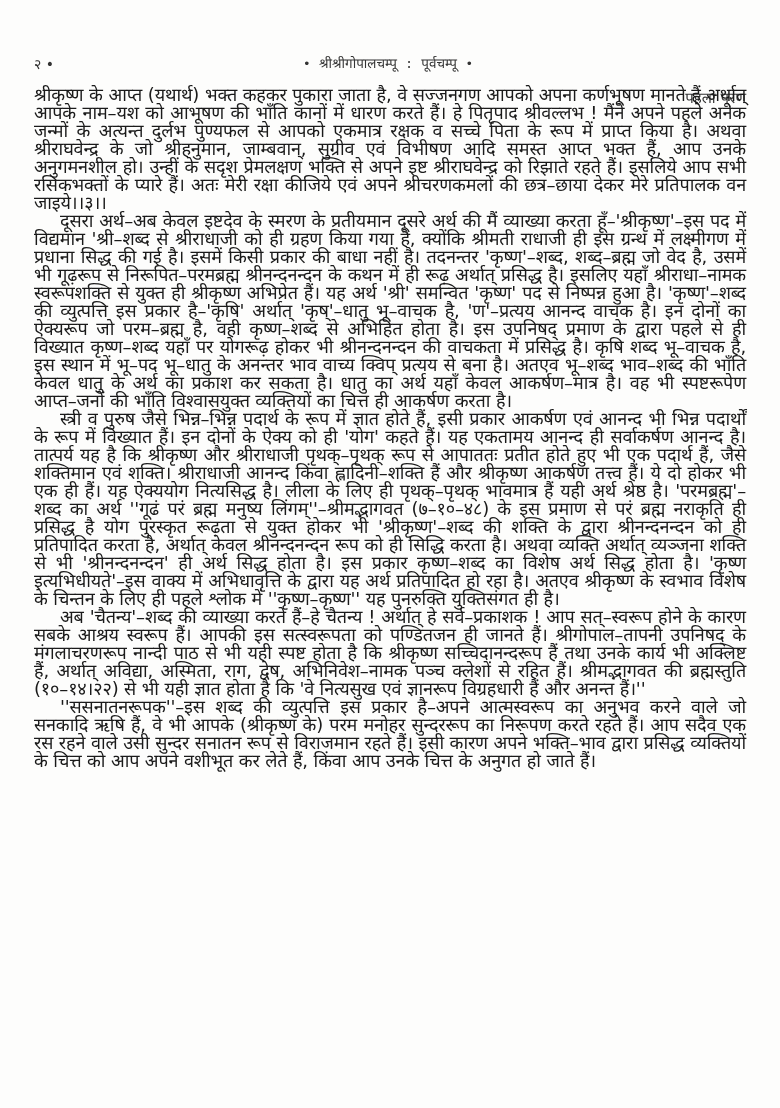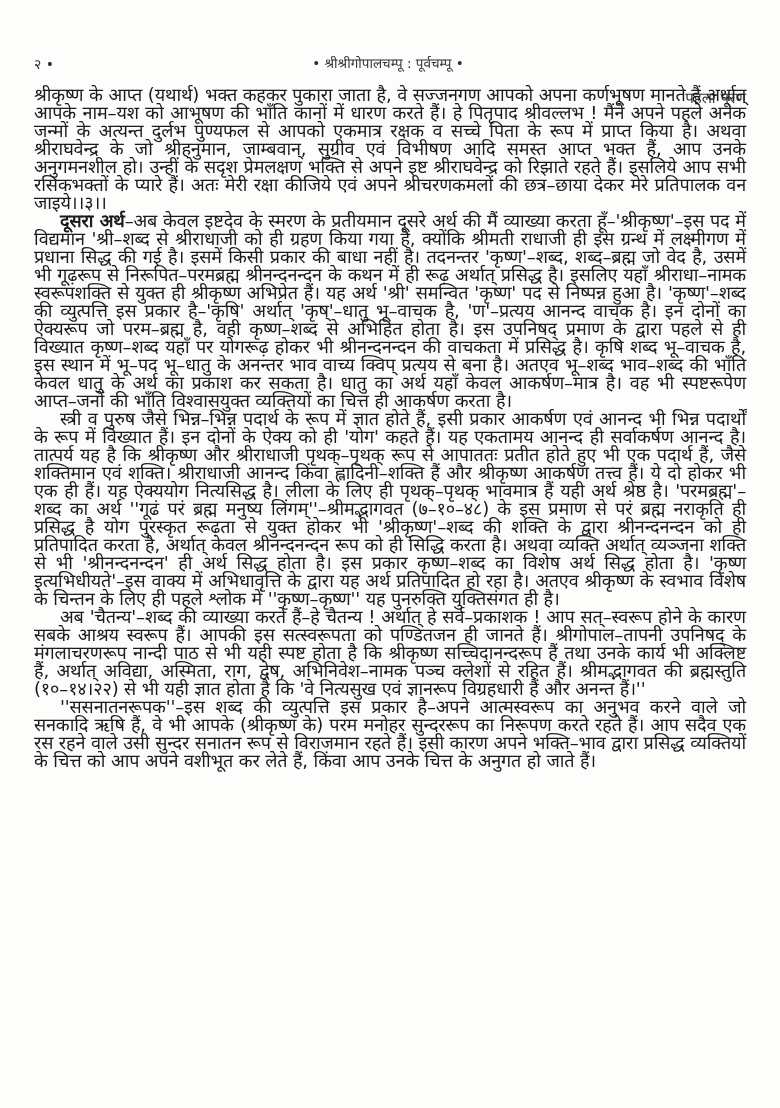--- a/index.html
+++ b/index.html
@@ -7,30 +7,30 @@
     .page {
       position: absolute; left: 0; top: 0; width: 780px; height: 1108px;
       background: #fdfdfc; color: #1a1a1a;
       font-family: "DejaVu Sans", sans-serif;
     }
     .running-head {
       position: absolute; top: 52px; left: 34px; right: 34px; height: 26px;
       font-size: 14px; color: #333;
     }
     .running-head .page-no { position: absolute; left: 0; top: 2px; }
-    .running-head .book-title { position: absolute; left: 0; right: 4px; text-align: center; top: 2px; font-size: 13.5px; }
+    .running-head .book-title { position: absolute; left: 0; right: 4px; text-align: center; top: 2px; font-size: 13.5px; font-family: Liberation Mono, monospace; }
     .running-head .chapter { position: absolute; right: 0; top: 4px; font-size: 15px; margin-top: 31px; }
     .body-text {
       position: absolute; top: 86px; left: 34px; width: 712px;
       font-size: 18px; line-height: 18px; text-align: justify;
       letter-spacing: -0.15px;
     }
     .body-text p { margin: 0; text-indent: 0; }
     .body-text p.indent { text-indent: 26px; }
-    .body-text .bold-lead { font-weight: bold; }
+    .body-text .bold-lead { font-weight: normal; }
   </style>
 </head>
 <body>
 
 <div class="page">
   <div class="running-head">
     <span class="page-no">२ •</span>
     <span class="book-title">• श्रीश्रीगोपालचम्पू : पूर्वचम्पू •</span>
     <span class="chapter">पहला पूरण</span>
   </div>

